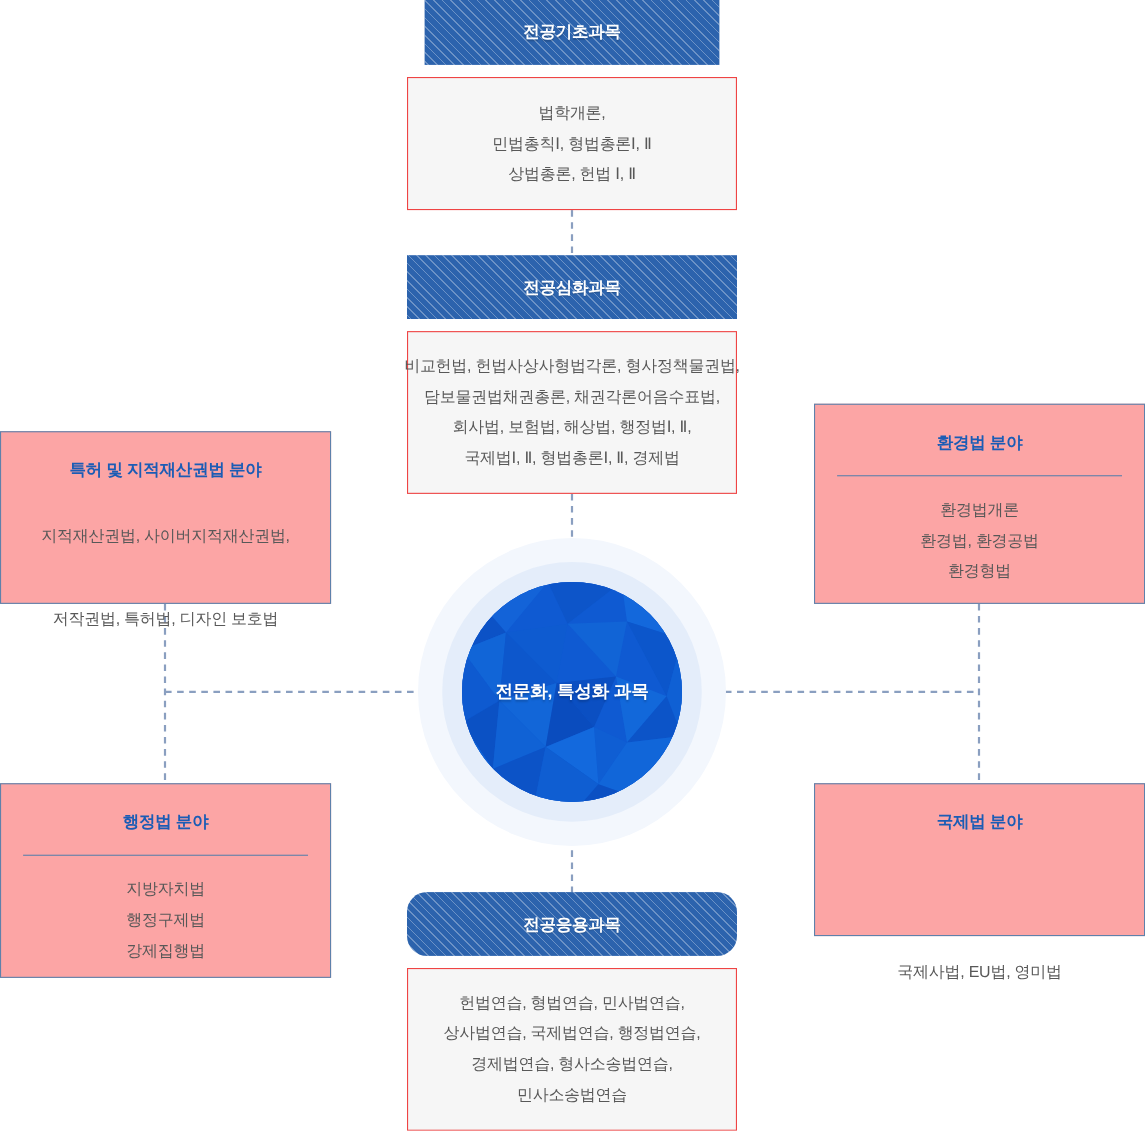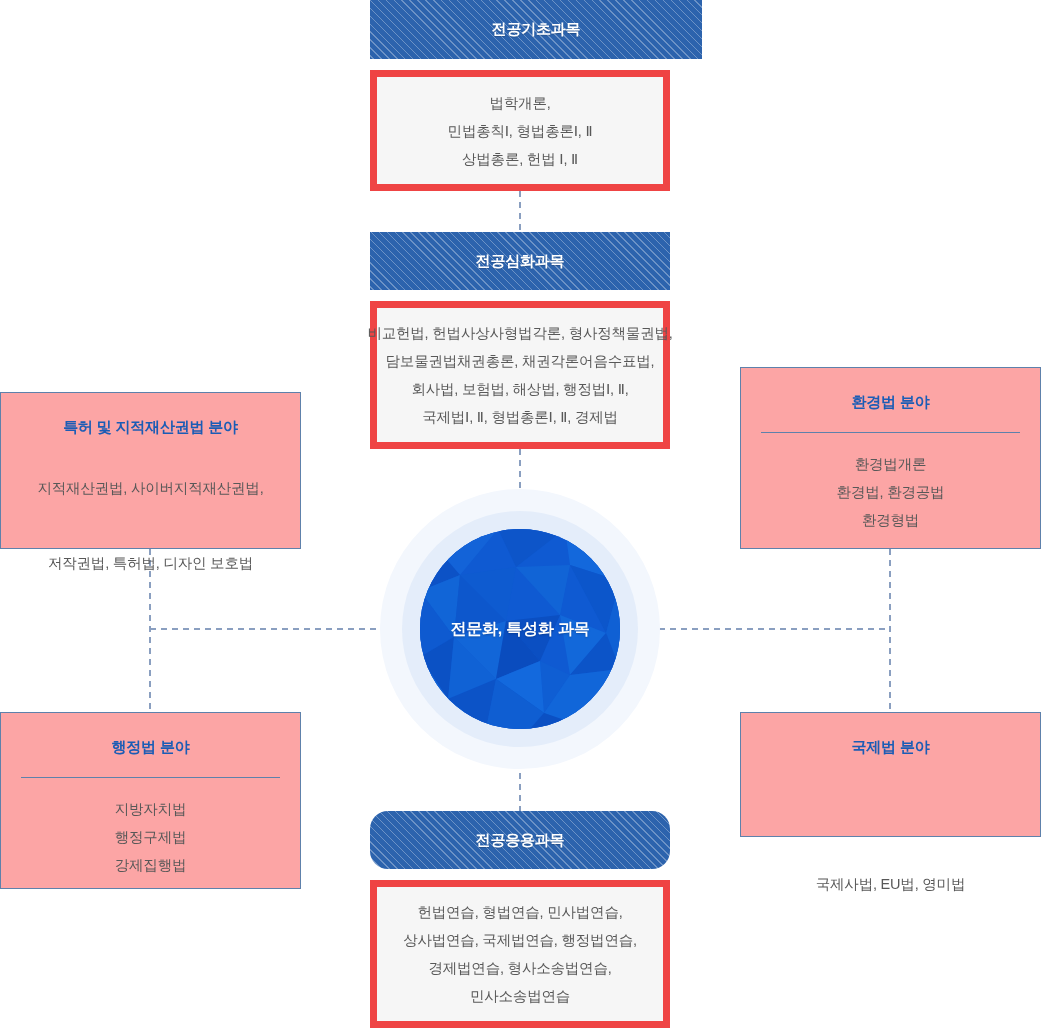--- a/index.html
+++ b/index.html
@@ -52,21 +52,21 @@
     font-weight: bold;
     letter-spacing: -0.2px;
     text-shadow: 0 1px 1px rgba(0,0,0,0.18);
   }
 
   
   .body-box {
     position: absolute;
     z-index: 3;
     background: #f6f6f6;
-    border: 7px solid #ef4444;
+    border: 1px solid #ef4444;
     display: flex;
     flex-direction: column;
     align-items: center;
     justify-content: center;
     padding: 8px 10px;
   }
   .body-box .line {
     color: #585858;
     font-size: 14.5px;
     line-height: 28px;
@@ -216,21 +216,21 @@
           <polygon points="124,184 150,146 200,140 200,200 170,200" fill="#1166d9"></polygon>
           <polygon points="28,170 66,200 0,200" fill="#0d58cd"></polygon>
           <polygon points="66,200 110,200 124,184 76,150" fill="#0f5ed2"></polygon>
           <polygon points="110,200 170,200 124,184" fill="#0b50c3"></polygon>
         </g>
       </svg>
     </div>
     <div class="hub-label">전문화, 특성화 과목</div>
   </div>
 
-  <div class="hdr" style="left:370px; top:0px; width:332px; height:59px;">
+  <div class="hdr" style="left:386px; top:0px; width:268px; height:59px;">
     <span>전공기초과목</span>
   </div>
 
   <div class="body-box" style="left:370px; top:70px; width:300px; height:121px;">
     <div class="line">법학개론,</div>
     <div class="line">민법총칙Ⅰ, 형법총론Ⅰ, Ⅱ</div>
     <div class="line">상법총론, 헌법 Ⅰ, Ⅱ</div>
   </div>
 
   <div class="hdr" style="left:370px; top:232px; width:300px; height:58px;">
@@ -277,21 +277,21 @@
   <div class="panel" style="left:740px; top:367px; width:301px; height:182px; padding-top:25px;">
     <div class="p-title">환경법 분야</div>
     <div class="p-rule" style="margin-top:20px;"></div>
     <div class="p-lines" style="margin-top:17px;">
       <div class="p-line">환경법개론</div>
       <div class="p-line">환경법, 환경공법</div>
       <div class="p-line">환경형법</div>
     </div>
   </div>
 
-  <div class="panel" style="left:740px; top:712px; width:301px; height:125px; padding-top:25px;gap:38px;">
+  <div class="panel" style="left:740px; top:712px; width:301px; height:139px; padding-top:25px;gap:38px;">
     <div class="p-title">국제법 분야</div>
     <div class="p-rule" style="margin-top:20px;"></div>
     <div class="p-lines" style="margin-top:17px;">
       <div class="p-line">국제사법, EU법, 영미법</div>
     </div>
   </div>
 
 </div>
 
 </body></html>

